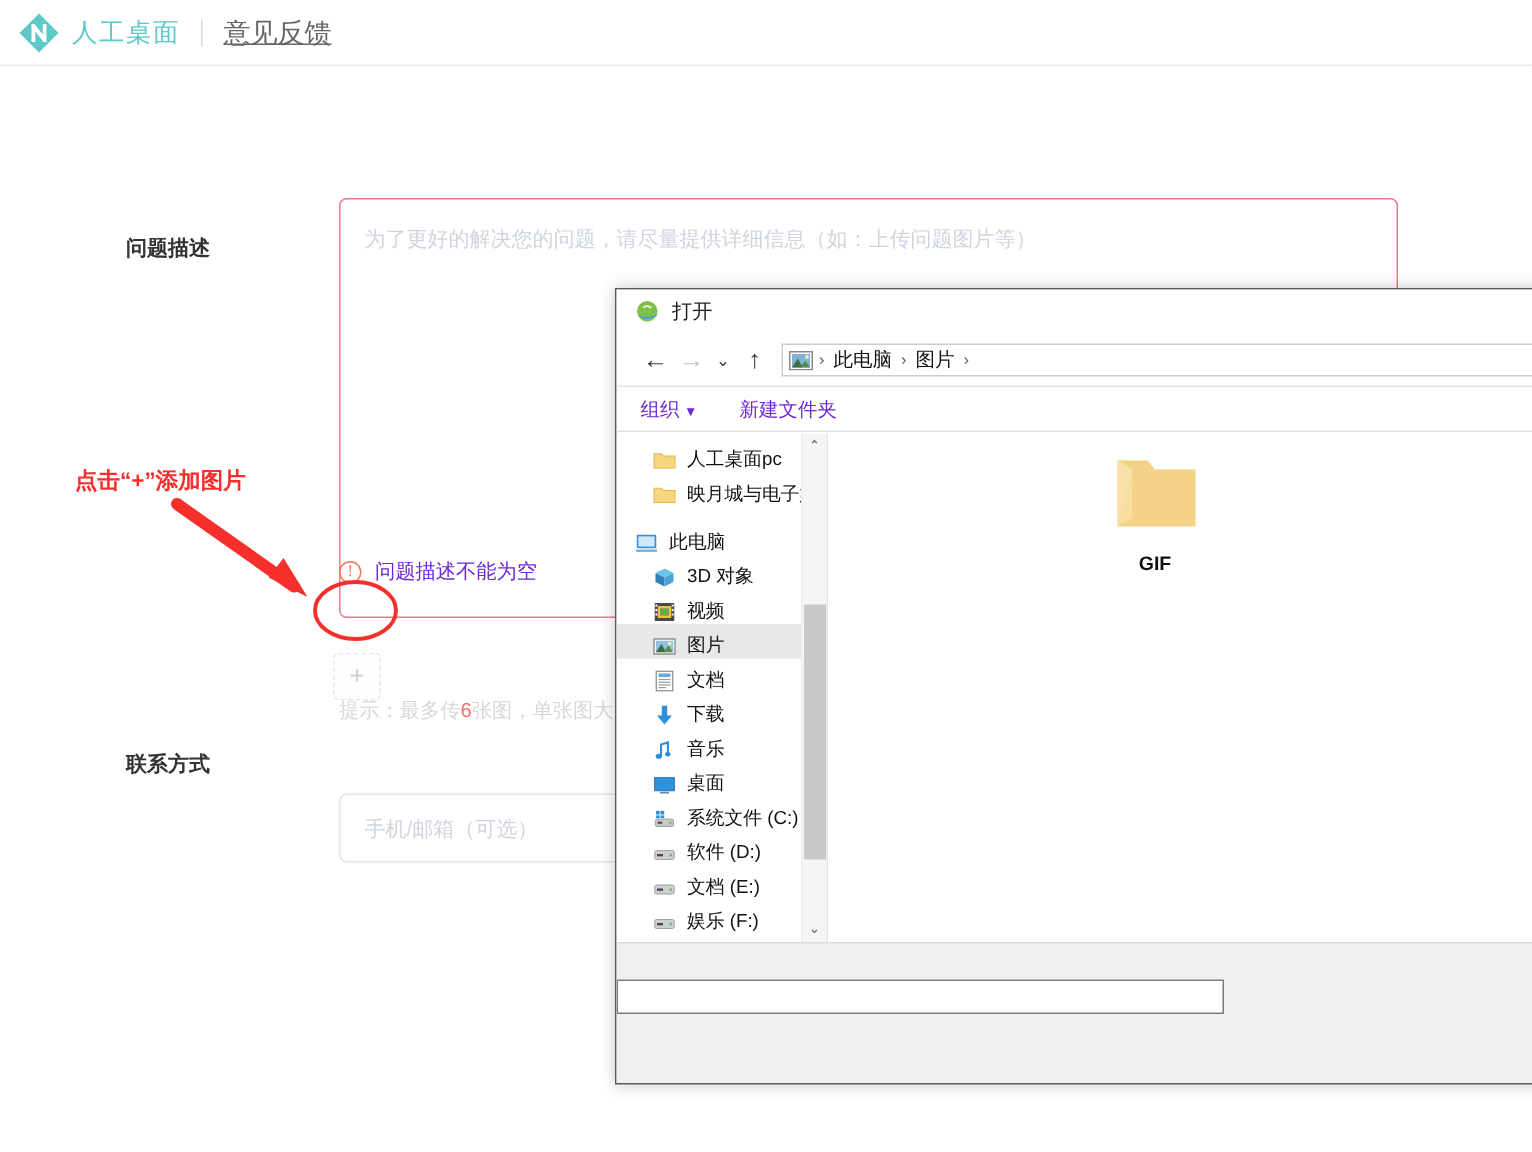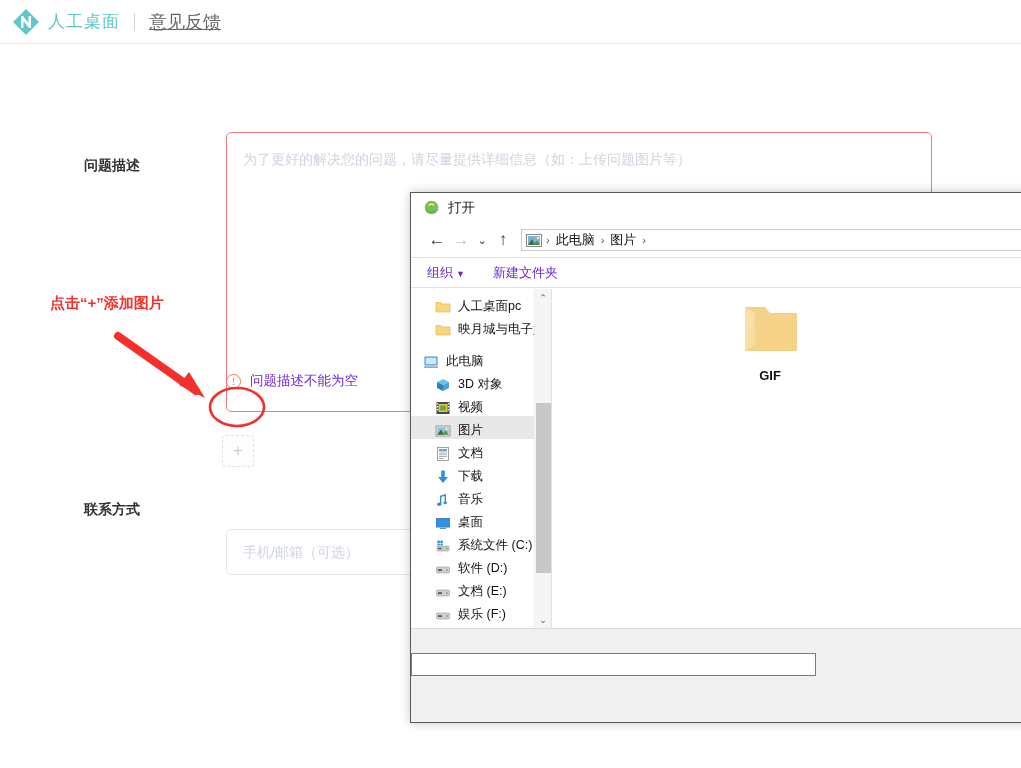--- a/index.html
+++ b/index.html
@@ -127,21 +127,21 @@
   .contact-placeholder {
     position: absolute;
     left: 16px; top: 14px;
     font-size: 14px;
     color: #cfd4e0;
   }
 
   
   .annot-text {
     position: absolute;
-    left: 50px; top: 294px;
+    left: 50px; top: 311px;
     font-size: 15px;
     font-weight: bold;
     color: #f5302c;
     white-space: nowrap;
   }
   .annot-svg { position: absolute; left: 0; top: 0; width: 1021px; height: 768px; pointer-events: none; }
 
   
   .dialog {
     position: absolute;
@@ -342,20 +342,23 @@
     <div class="desc-placeholder">为了更好的解决您的问题，请尽量提供详细信息（如：上传问题图片等）</div>
   </div>
 
   <div class="error-row">
     <div class="error-icon">!</div>
     <div class="error-text">问题描述不能为空</div>
   </div>
 
   <div class="plus-btn">+</div>
 
+  <div class="hint-text">
+    <span>提示：最多传</span><span class="hint-num">6</span><span>张图，单张图大</span>
+  </div>
 
   <div class="field-label label-contact">联系方式</div>
 
   <div class="contact-box">
     <div class="contact-placeholder">手机/邮箱（可选）</div>
   </div>
 </div>
 
 <div class="annot-text">点击“+”添加图片</div>
 <svg class="annot-svg">

